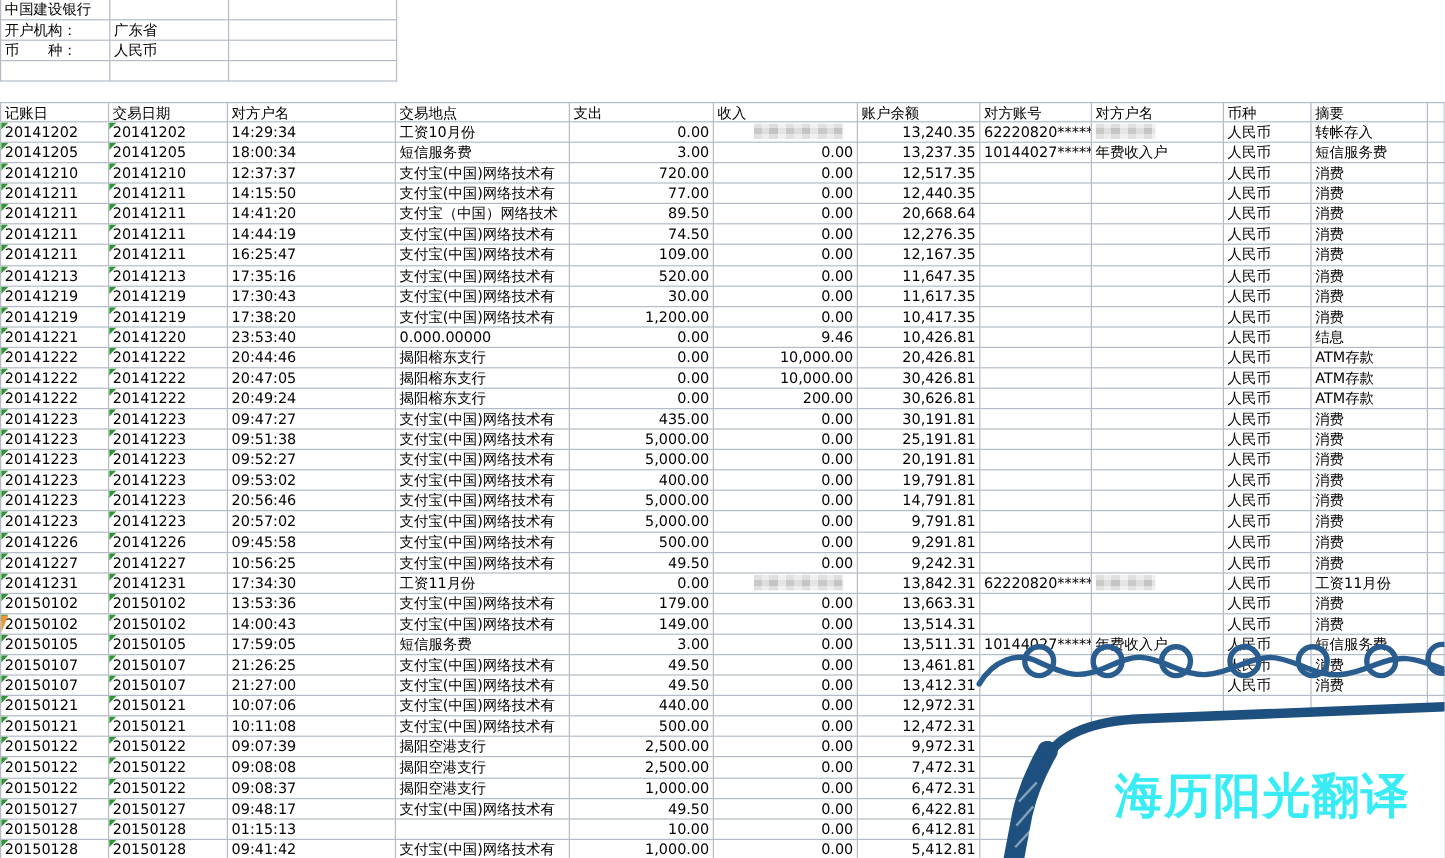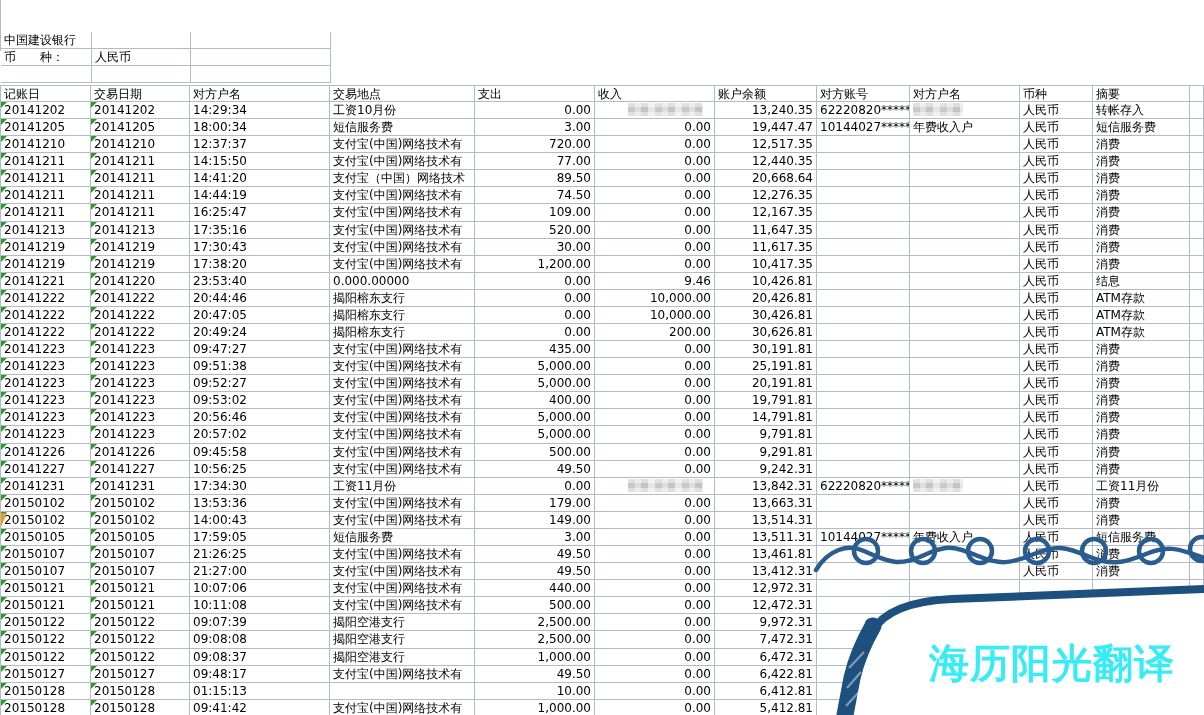--- a/index.html
+++ b/index.html
@@ -8,21 +8,21 @@
   }
   *{box-sizing:border-box;margin:0;padding:0}
   html,body{background:#fff}
   body{font-family:"DejaVu Sans","Liberation Sans",sans-serif;}
   .sheet{position:relative;width:1204px;height:715px;background:#fff;overflow:hidden;
          font-size:12px;color:#000;}
   
   .topblock{position:absolute;left:0;top:0;width:331px;border-left:1px solid var(--grid);}
   .trow{display:flex;height:17px;}
   .tcell{border-right:1px solid var(--grid);border-bottom:1px solid var(--grid);
-         height:17px;line-height:16px;padding:0 3px;white-space:nowrap;position:relative;margin-top:32px;}
+         height:17px;line-height:16px;padding:0 3px;white-space:nowrap;position:relative;}
   .tc0{width:91px}.tc1{width:99px}.tc2{width:140px}
   .ovf{overflow:visible;z-index:3}
   
   .thead,.rows{position:absolute;left:0;width:1204px;}
   .thead{top:85px}.rows{top:102px}
   .row{display:flex;height:17.083px;}
   .cell{border-right:1px solid var(--grid);border-bottom:1px solid var(--grid);
         height:100%;line-height:16px;padding:0 3px;white-space:nowrap;overflow:hidden;
         position:relative;}
   .row .cell:first-child{border-left:1px solid var(--grid)}
@@ -52,20 +52,25 @@
 
 <div class="sheet">
 
   <div class="topblock">
     <div class="trow">
       <div class="tcell tc0"><span>中国建设银行</span></div>
       <div class="tcell tc1"></div>
       <div class="tcell tc2"></div>
     </div>
     <div class="trow">
+      <div class="tcell tc0"><span>开户机构：</span></div>
+      <div class="tcell tc1"><span>广东省</span></div>
+      <div class="tcell tc2"></div>
+    </div>
+    <div class="trow">
       <div class="tcell tc0"><span>币　　种：</span></div>
       <div class="tcell tc1"><span>人民币</span></div>
       <div class="tcell tc2"></div>
     </div>
     <div class="trow">
       <div class="tcell tc0"></div>
       <div class="tcell tc1"></div>
       <div class="tcell tc2"></div>
     </div>
   </div>
@@ -101,21 +106,21 @@
         <div class="cell c10">转帐存入</div>
         <div class="cell c11"></div>
       </div>
       <div class="row">
         <div class="cell c0"><i class="gt"></i>20141205</div>
         <div class="cell c1"><i class="gt"></i>20141205</div>
         <div class="cell c2">18:00:34</div>
         <div class="cell c3">短信服务费</div>
         <div class="cell c4 tr">3.00</div>
         <div class="cell c5 tr">0.00</div>
-        <div class="cell c6 tr">19,447.47</div>
+        <div class="cell c6 tr">13,237.35</div>
         <div class="cell c7">10144027*****62</div>
         <div class="cell c8">年费收入户</div>
         <div class="cell c9">人民币</div>
         <div class="cell c10">短信服务费</div>
         <div class="cell c11"></div>
       </div>
       <div class="row">
         <div class="cell c0"><i class="gt"></i>20141210</div>
         <div class="cell c1"><i class="gt"></i>20141210</div>
         <div class="cell c2">12:37:37</div>

